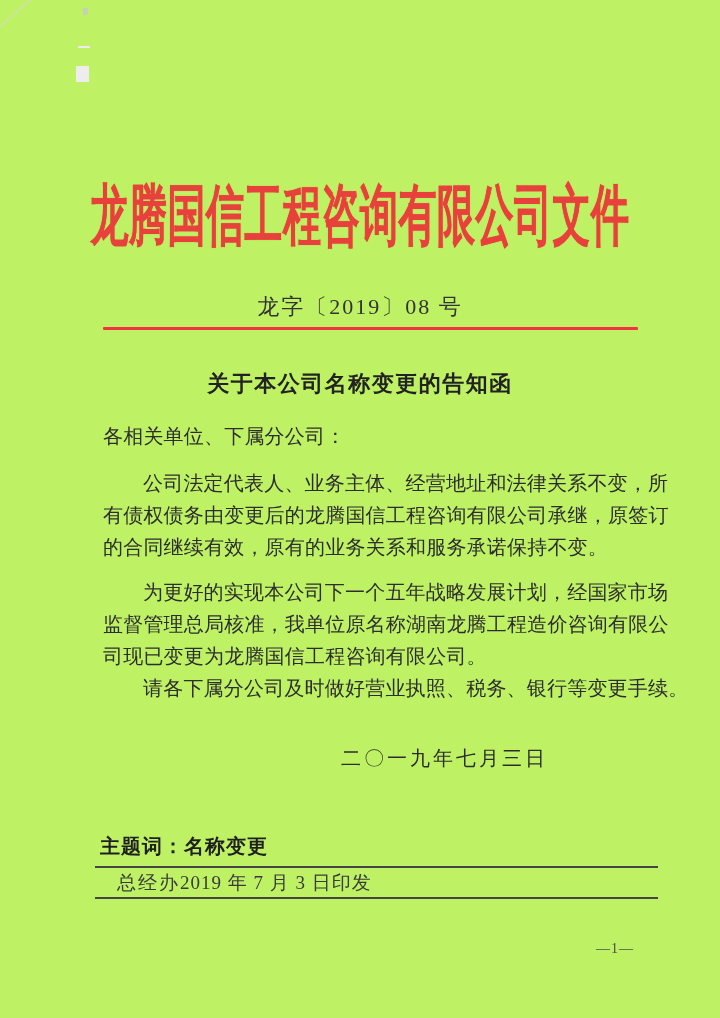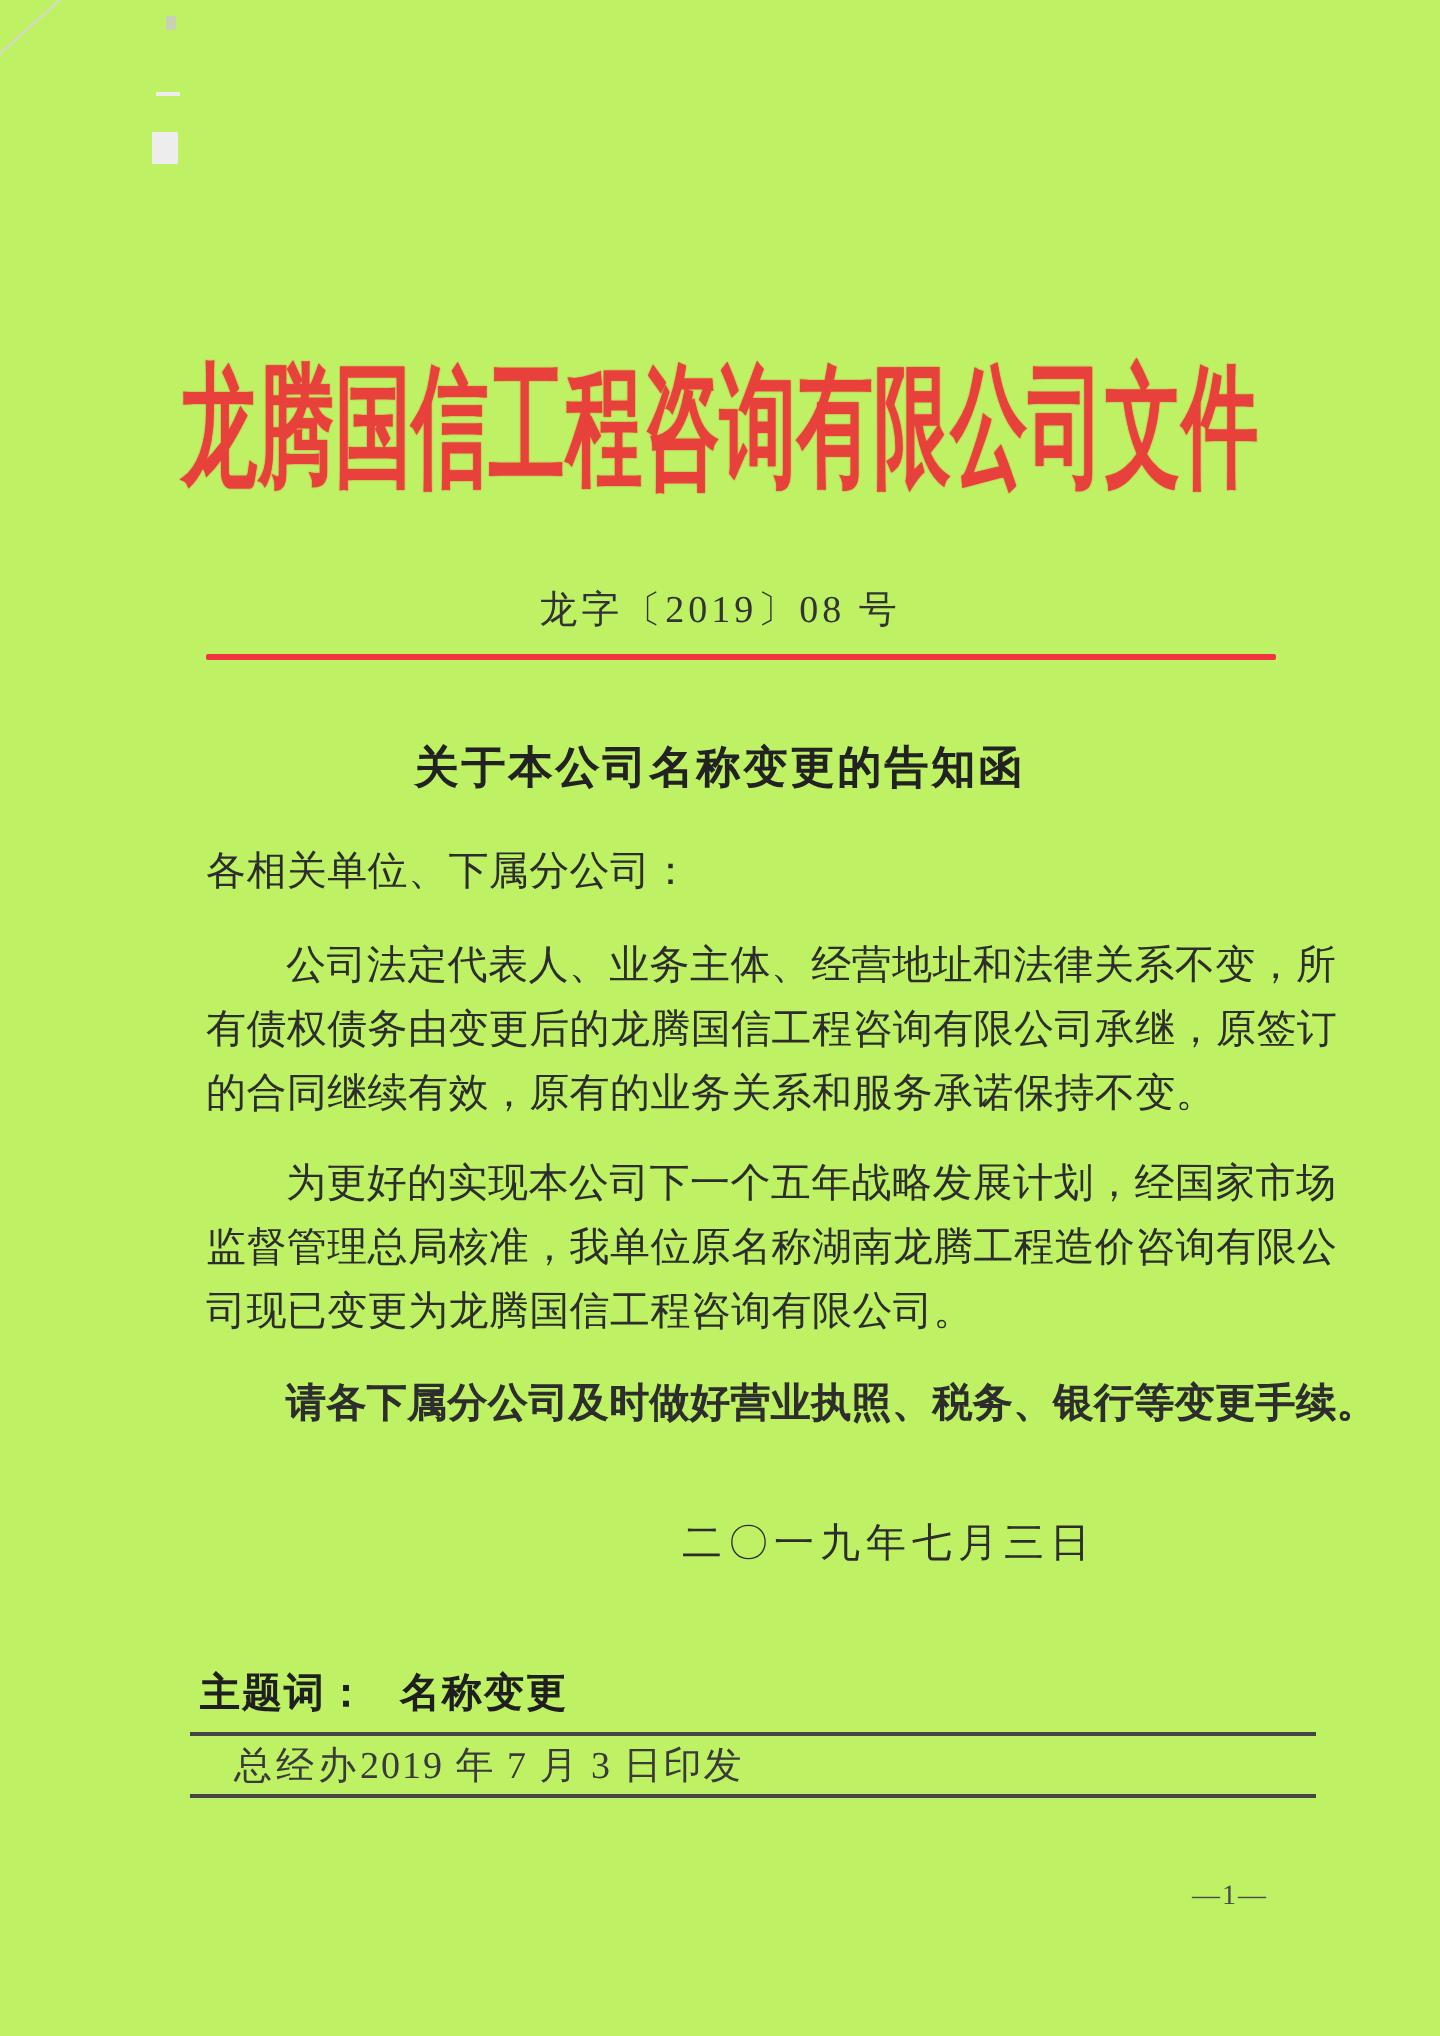--- a/index.html
+++ b/index.html
@@ -30,21 +30,21 @@
     display:inline-block;
     font-size:38px;font-weight:900;letter-spacing:0.5px;
     color:#e8413c;
     transform:scaleY(1.75);transform-origin:center center;
     line-height:70px;white-space:nowrap;
     text-shadow:0 0 .6px #e8413c;
   }
   
   .doc-number{
     position:absolute;left:0;top:292px;width:720px;
-    text-align:center;font-size:19px;letter-spacing:2px;color:#333;
+    text-align:center;font-size:22px;letter-spacing:2px;color:#333;
   }
   
   .red-rule{
     position:absolute;left:103px;top:327px;width:535px;height:3px;
     background:#f2343e;border-radius:1px;
   }
   
   .subject{
     position:absolute;left:0;top:369px;width:720px;
     text-align:center;font-size:22px;font-weight:bold;
@@ -52,34 +52,34 @@
   }
   
   .doc-body{
     position:absolute;left:103px;top:420px;width:540px;
     font-size:20px;line-height:32px;letter-spacing:0.2px;
     color:#2d2d2d;
   }
   .para{margin:0;}
   .p1{margin-top:13px;}
   .p2{margin-top:15px;}
-  .p3{margin-top:14px;font-weight:bold;}
+  .p3{}
   .line{white-space:nowrap;}
   .indent{text-indent:2em;}
   .date-line{
     margin-top:38px;text-align:right;padding-right:95px;
     letter-spacing:3px;
   }
   
   .keywords{
     position:absolute;left:100px;top:833px;
     font-family:"Liberation Sans","DejaVu Sans",sans-serif;
     font-size:20px;font-weight:bold;color:#1f1f1f;letter-spacing:1px;
   }
-  .keywords .kw-value{margin-left:16px;}
+  .keywords .kw-value{margin-left:0;}
   
   .footer-rule{position:absolute;left:95px;width:563px;height:2px;background:#454545;}
   .rule-top{top:866px;}
   .rule-bottom{top:897px;}
   .footer-row{
     position:absolute;left:95px;top:868px;width:563px;height:29px;
     display:flex;justify-content:flex-start;align-items:center;
     font-size:19px;color:#3a3a3a;
   }
   .issuer{padding-left:22px;letter-spacing:2px;}

